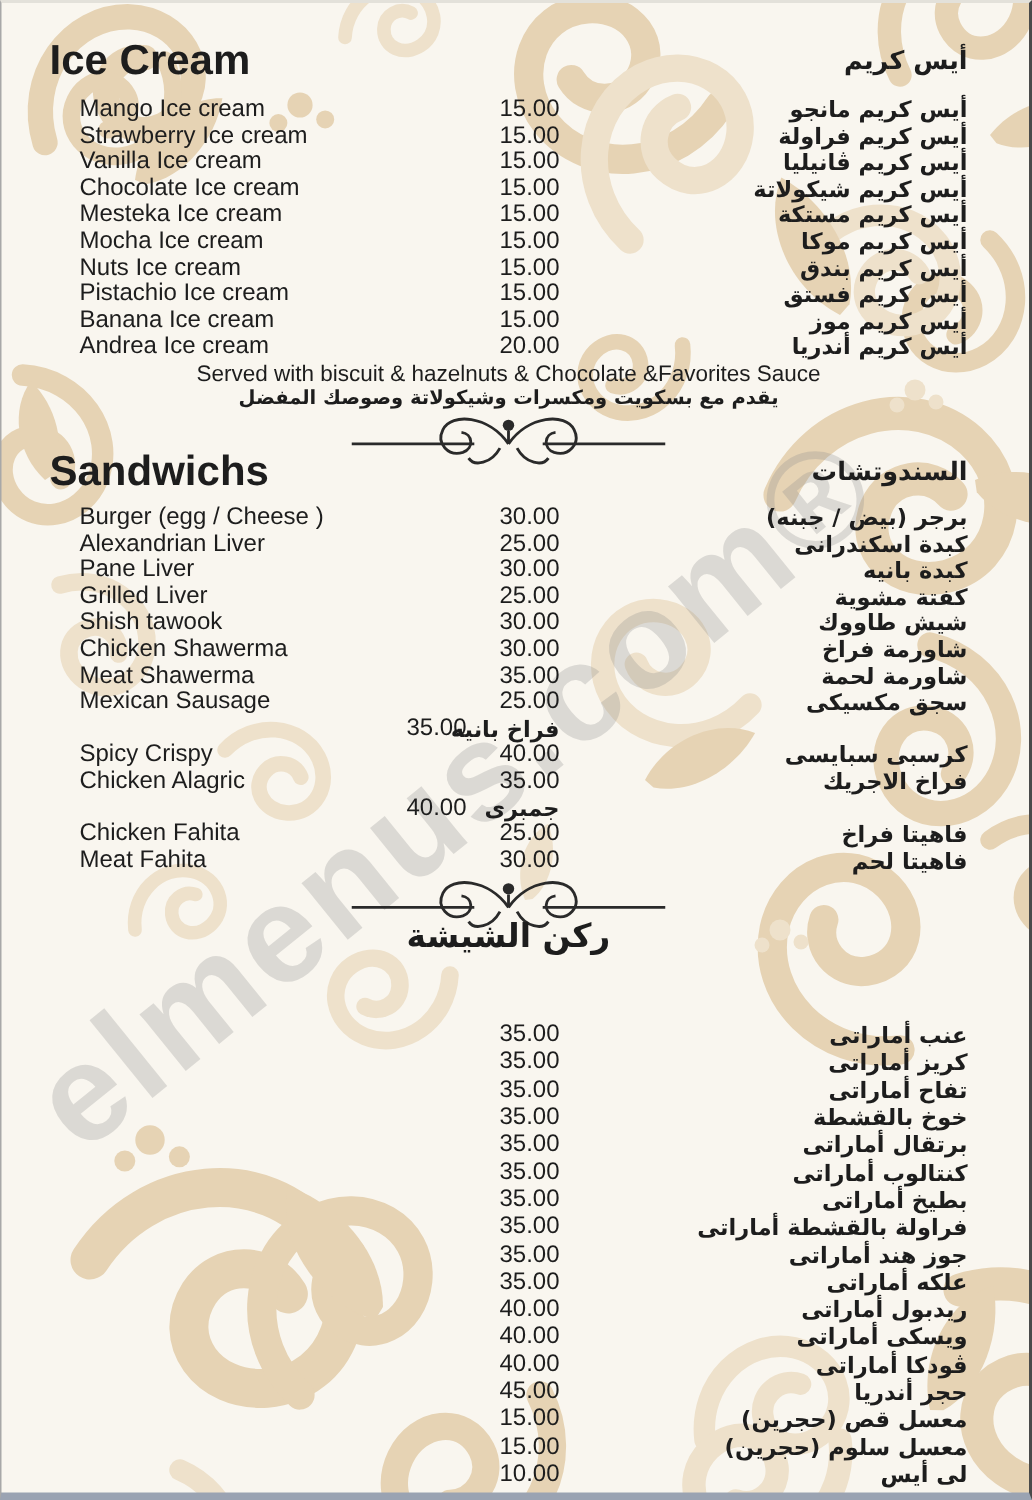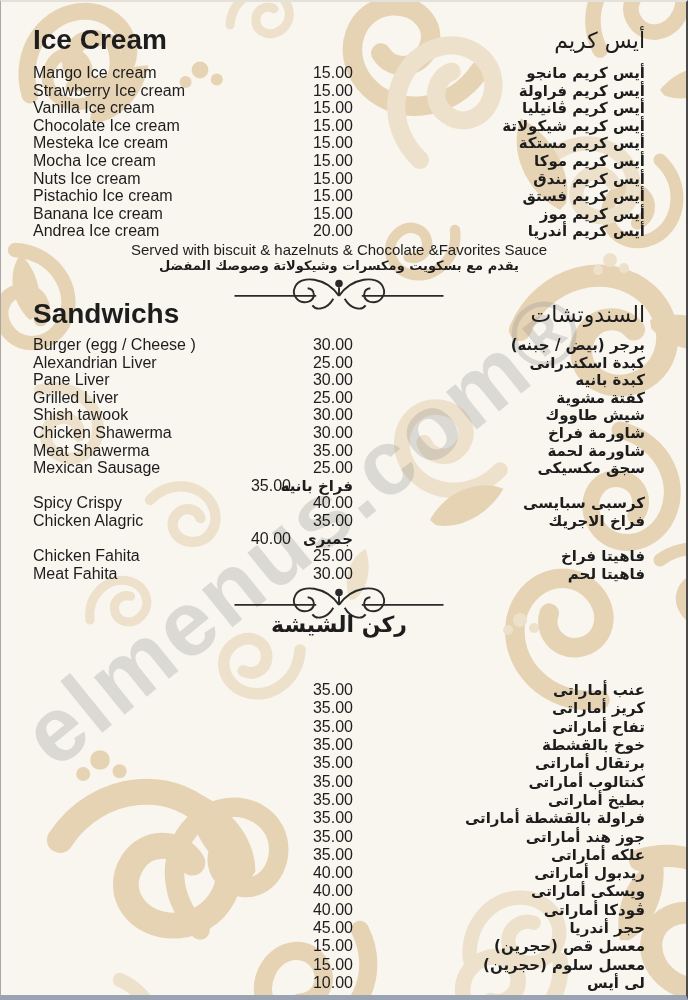--- a/index.html
+++ b/index.html
@@ -31,23 +31,23 @@
     position:absolute;inset:0;z-index:5;pointer-events:none;
     border-top:2px solid #e3e1da;border-left:1px solid #a8a8a8;
     border-right:2px solid #4a4a4a;border-bottom:5px solid var(--edge-bottom);
   }
   .section{position:absolute;left:33px;width:612px;z-index:2;}
   #sec-ice{top:24px;}
   #sec-sand{top:298px;}
   #sec-shisha{top:610px;}
   .sec-head{display:flex;justify-content:space-between;align-items:flex-end;text-align:right;}
   .h-en{font-size:28px;font-weight:bold;line-height:32px;}
-  .h-ar{font-size:22px;font-weight:normal;line-height:30px;font-family:"DejaVu Sans", sans-serif;}
+  .h-ar{font-size:17px;font-weight:bold;line-height:30px;font-family:"DejaVu Sans", sans-serif;}
   .h-ar-center{text-align:center;font-size:22px;font-weight:bold;line-height:30px;font-family:"DejaVu Sans", sans-serif;}
-  .rows{margin-top:8px;}
+  .rows{margin-top:8px;margin-left:20px;}
   #sec-sand .rows{margin-top:6px;}
   #sec-shisha .rows{margin-top:41px;}
   .row{display:grid;grid-template-columns:258px 62px 1fr;height:17.6px;align-items:center;}
   #sec-shisha .row{height:18.3px;}
   .en{font-size:16px;white-space:nowrap;}
   .price{font-size:16px;text-align:right;white-space:nowrap;}
   .ar{font-size:15px;font-weight:bold;text-align:right;white-space:nowrap;font-family:"DejaVu Sans", sans-serif;}
   .note-en{text-align:center;font-size:15px;margin-top:1px;}
   .note-ar{text-align:center;font-size:13px;font-weight:bold;margin-top:0;font-family:"DejaVu Sans", sans-serif;}
   .divider{display:block;margin:2px auto 0;width:210px;height:38px;}

